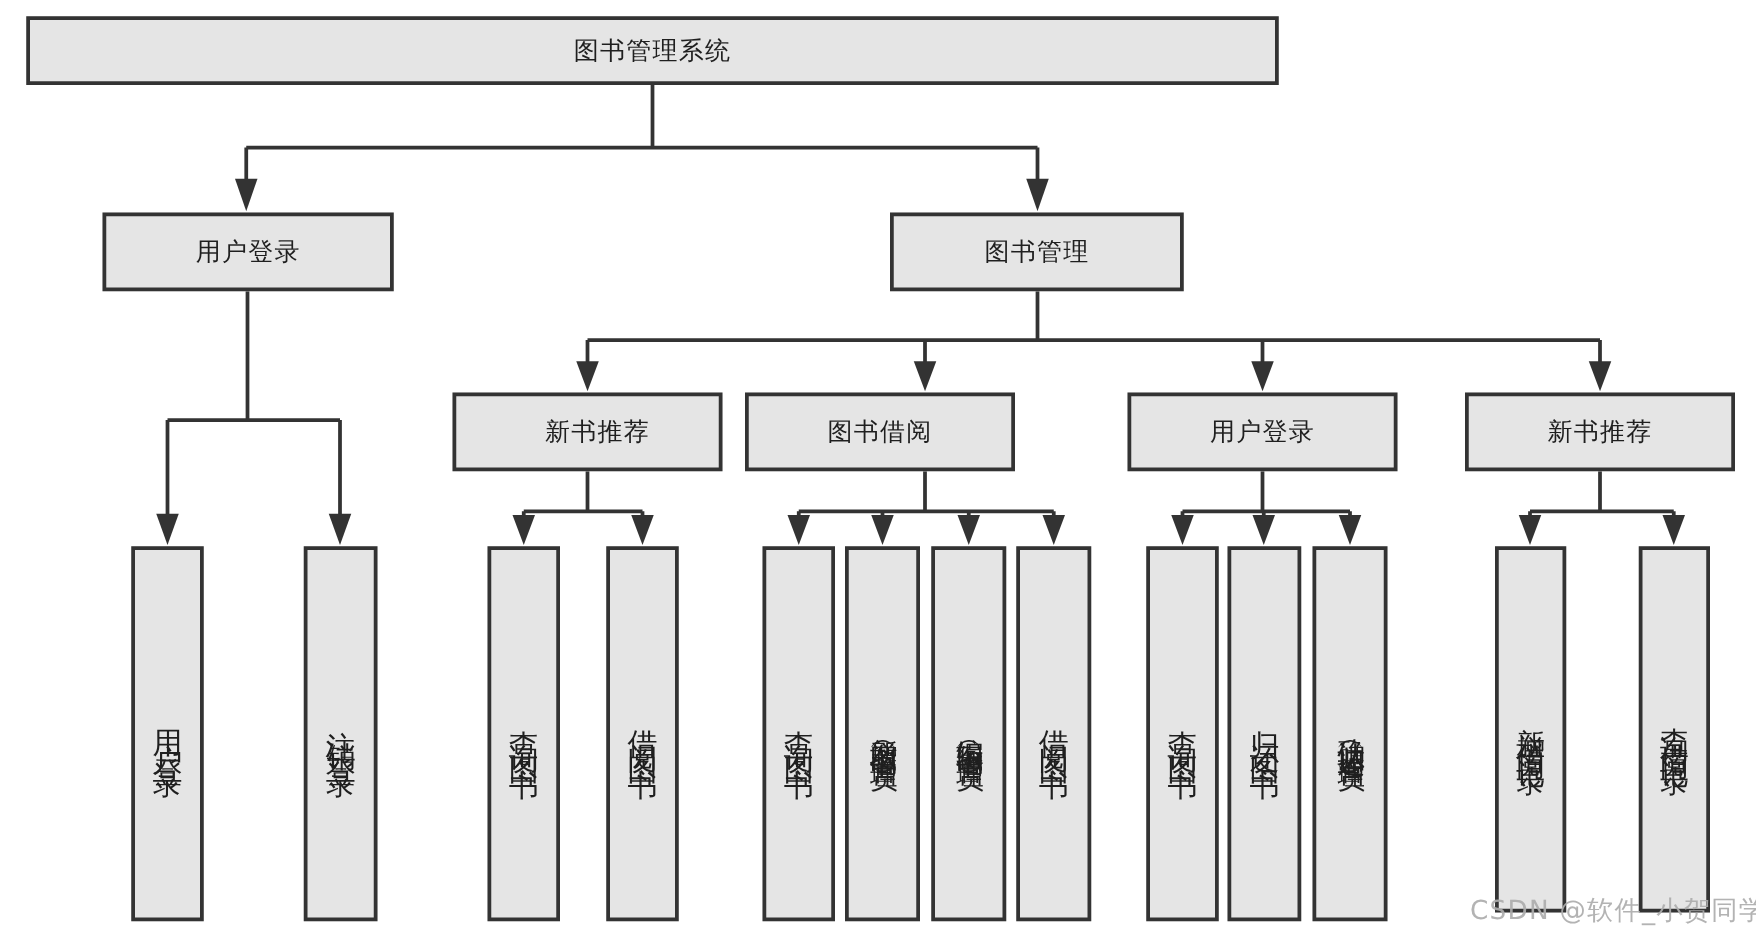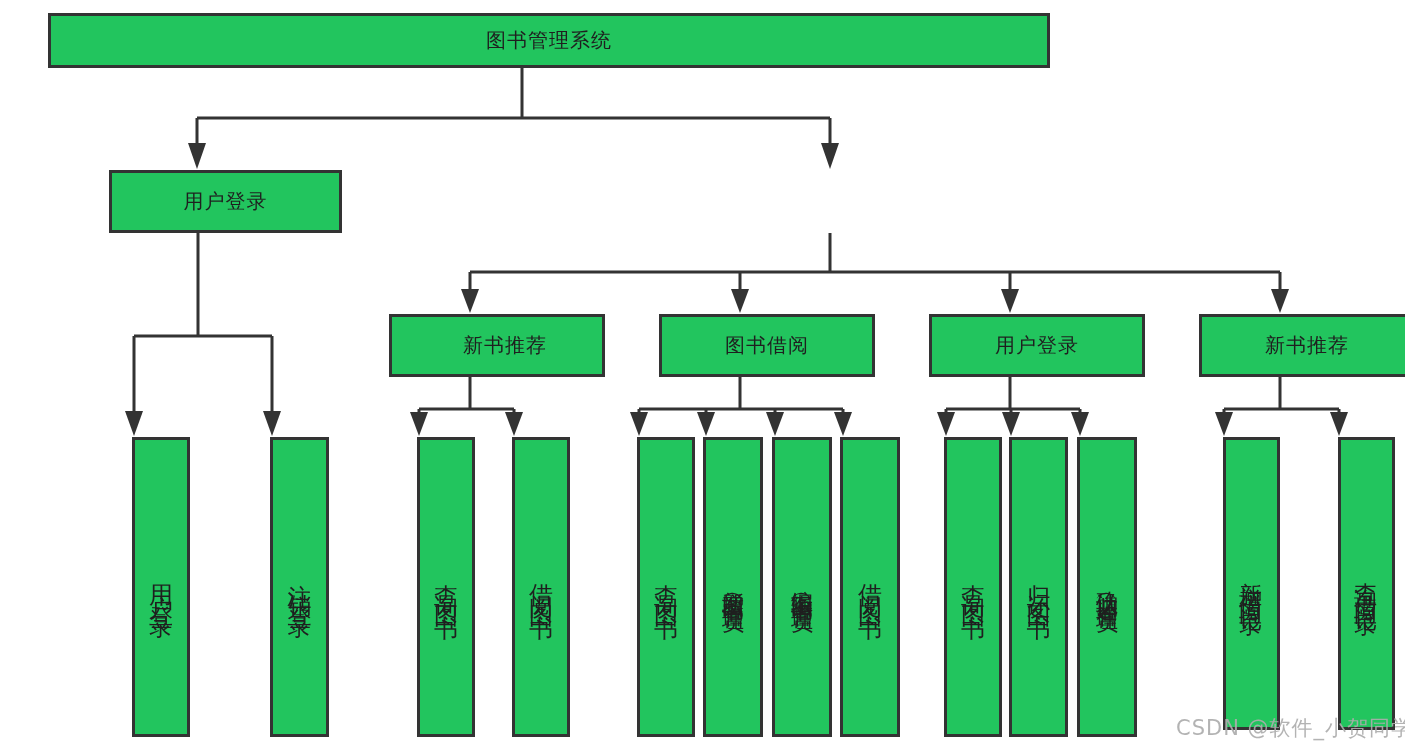--- a/index.html
+++ b/index.html
@@ -13,29 +13,28 @@
   }
   .connectors {
     position: absolute;
     left: 0; top: 0;
     width: 1405px; height: 747px;
     z-index: 1;
   }
   .node {
     position: absolute;
     box-sizing: border-box;
-    background: #22c55e;
+    background: #e5e5e5;
     border: 3px solid #333333;
     display: flex;
     align-items: center;
     justify-content: center;
     color: #1f1f1f;
     z-index: 2;
     text-align: center;
-    margin-left: 27px;
   }
   .h-node { font-size: 20px; letter-spacing: 1px; }
   .v-node {
     writing-mode: vertical-rl;
     text-orientation: mixed;
     font-size: 24px;
   }
   .len4 { letter-spacing: 0.45em; }
   .len6 { font-size: 23px; letter-spacing: 0.28em; }
   .len8 { font-size: 22px; letter-spacing: 0.14em; }
@@ -116,25 +115,28 @@
     </g>
   </svg>
 
   <div class="node h-node" style="left:21px; top:13px; width:1002px; height:55px;">
     <span>图书管理系统</span>
   </div>
 
   <div class="node h-node" style="left:82px; top:170px; width:233px; height:63px;">
     <span>用户登录</span>
   </div>
+  <div class="node h-node" style="left:712px; top:170px; width:235px; height:63px;">
+    <span>图书管理</span>
+  </div>
 
   <div class="node h-node" style="left:362px; top:314px; width:216px; height:63px;padding-left:16px;">
     <span>新书推荐</span>
   </div>
-  <div class="node h-node" style="left:632px; top:314px; width:216px; height:63px;">
+  <div class="node h-node" style="left:596px; top:314px; width:216px; height:63px;">
     <span>图书借阅</span>
   </div>
   <div class="node h-node" style="left:902px; top:314px; width:216px; height:63px;">
     <span>用户登录</span>
   </div>
   <div class="node h-node" style="left:1172px; top:314px; width:216px; height:63px;">
     <span>新书推荐</span>
   </div>
 
   <div class="node v-node len4" style="left:105px; top:437px; width:58px; height:300px;">

